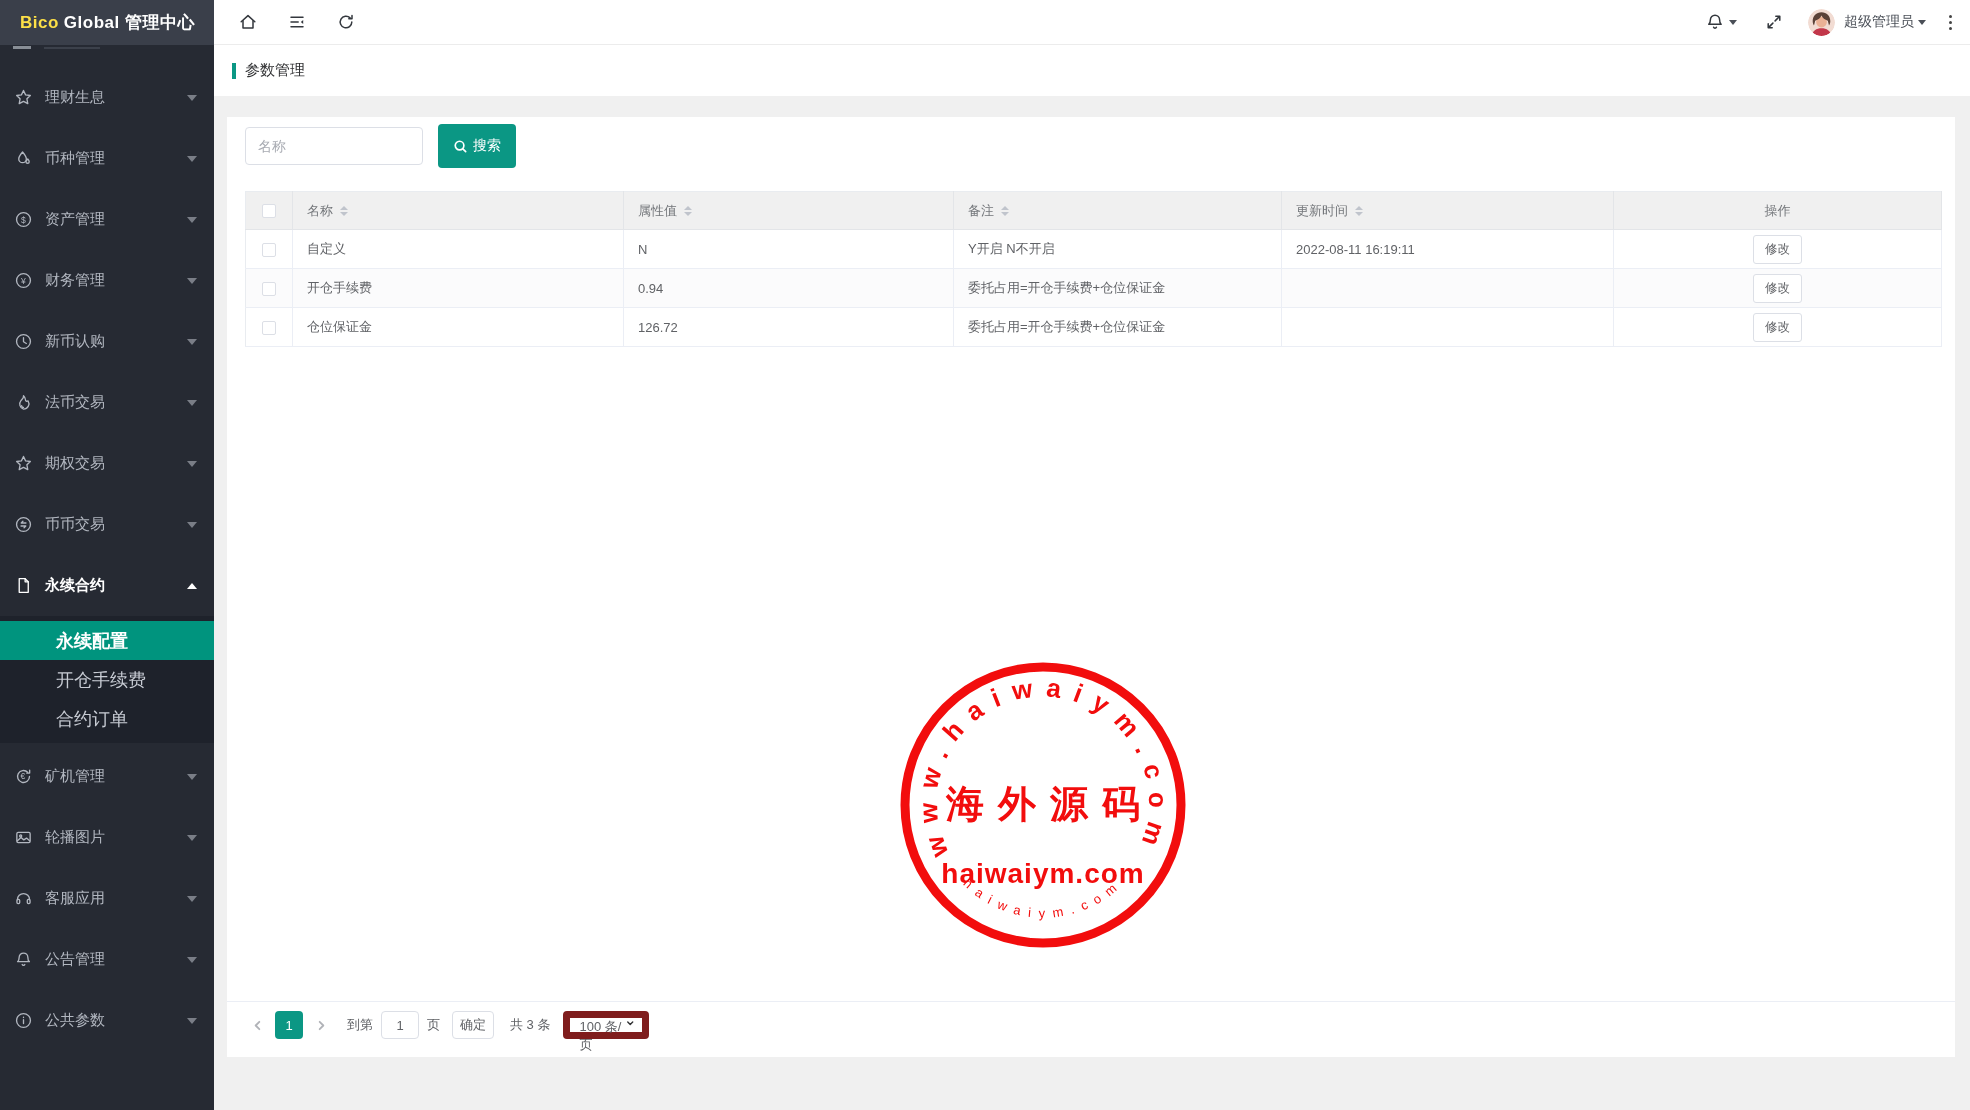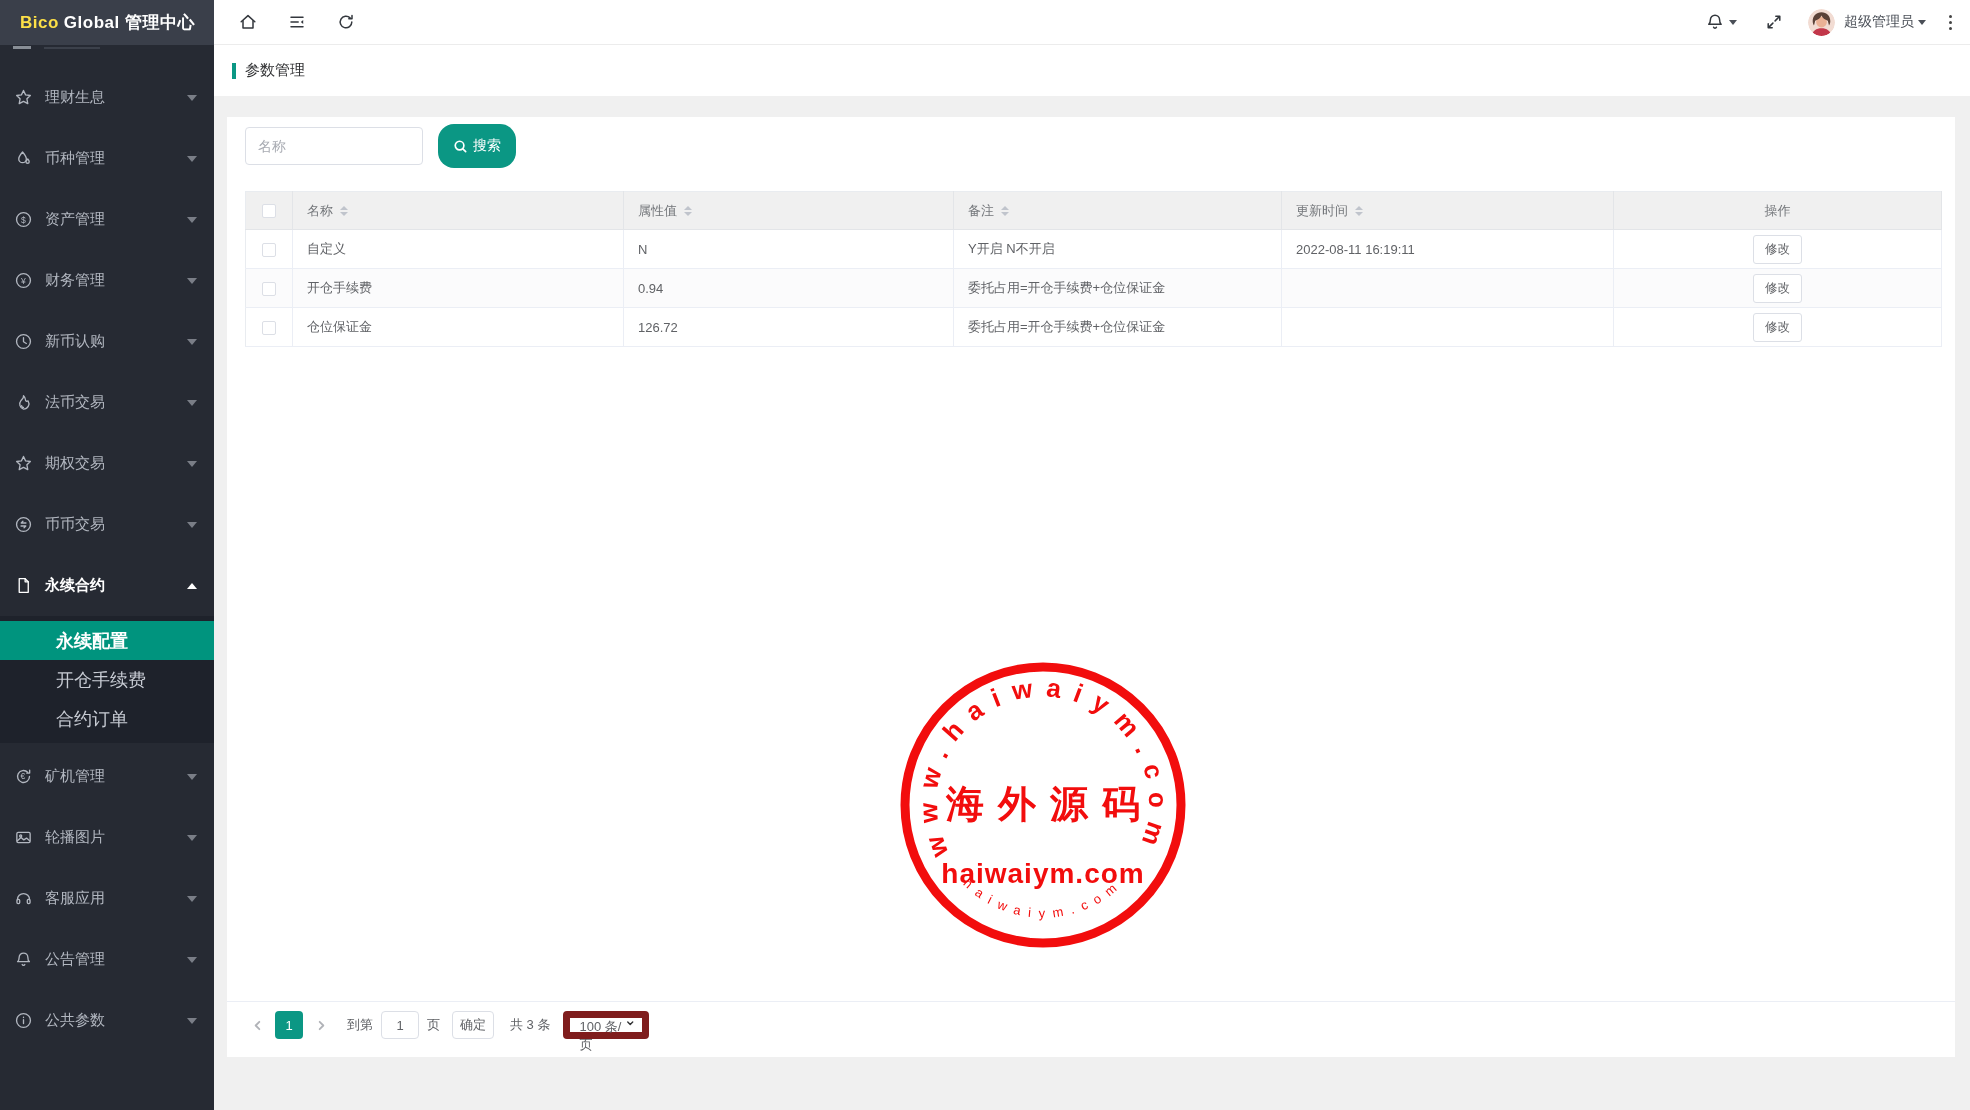--- a/index.html
+++ b/index.html
@@ -42,21 +42,21 @@
   .kebab { margin-left:19px; display:flex; flex-direction:column; gap:3px; cursor:pointer; padding:2px 4px; }
   .kebab i { width:3px; height:3px; border-radius:50%; background:#444; }
   .title-strip { height:51px; background:#fff; display:flex; align-items:center; padding-left:18px; }
   .title-bar { width:4px; height:16px; background:#0b9784; margin-right:9px; }
   .page-title { font-size:15px; color:#303133; font-weight:500; }
   
   .card { position:relative; margin:21px 15px 0 13px; height:940px; background:#fff; }
   .search-row { display:flex; align-items:flex-start; padding:7px 0 0 18px; }
   .search-input { width:178px; height:38px; margin-top:3px; border:1px solid #dcdfe6; border-radius:4px; padding:0 12px; font-size:14px; color:#606266; outline:none; }
   .search-input::placeholder { color:#a8abb2; }
-  .search-btn { height:44px; margin-left:15px; padding:0 15px; background:#0b9784; color:#fff; border:none; border-radius:16px;
+  .search-btn { height:44px; margin-left:15px; padding:0 15px; background:#0b9784; color:#fff; border:none; border-radius:4px;
                 font-size:14px; display:flex; align-items:center; gap:5px; cursor:pointer; }
   .search-btn svg { width:15px; height:15px; stroke:#fff; fill:none; stroke-width:1.8; stroke-linecap:round; }
   
   table { border-collapse:collapse; margin:23px 14px 0 18px; width:1696px; table-layout:fixed; border:1px solid #e9ecf0; font-size:13px; }
   thead th { height:38px; background:#f0f0f0; color:#73767a; font-weight:normal; text-align:left; padding:0 0 0 14px;
              border-right:1px solid #e3e5e8; border-bottom:1px solid #e3e5e8; }
   thead th.center { text-align:center; padding:0; }
   tbody td { height:39px; padding:0 0 0 14px; border-right:1px solid #ebeef5; border-bottom:1px solid #ebeef5; color:#606266; }
   tbody tr:nth-child(2) { background:#fbfbfc; }
   td.center, th.cb-col { text-align:center; padding:0; }

